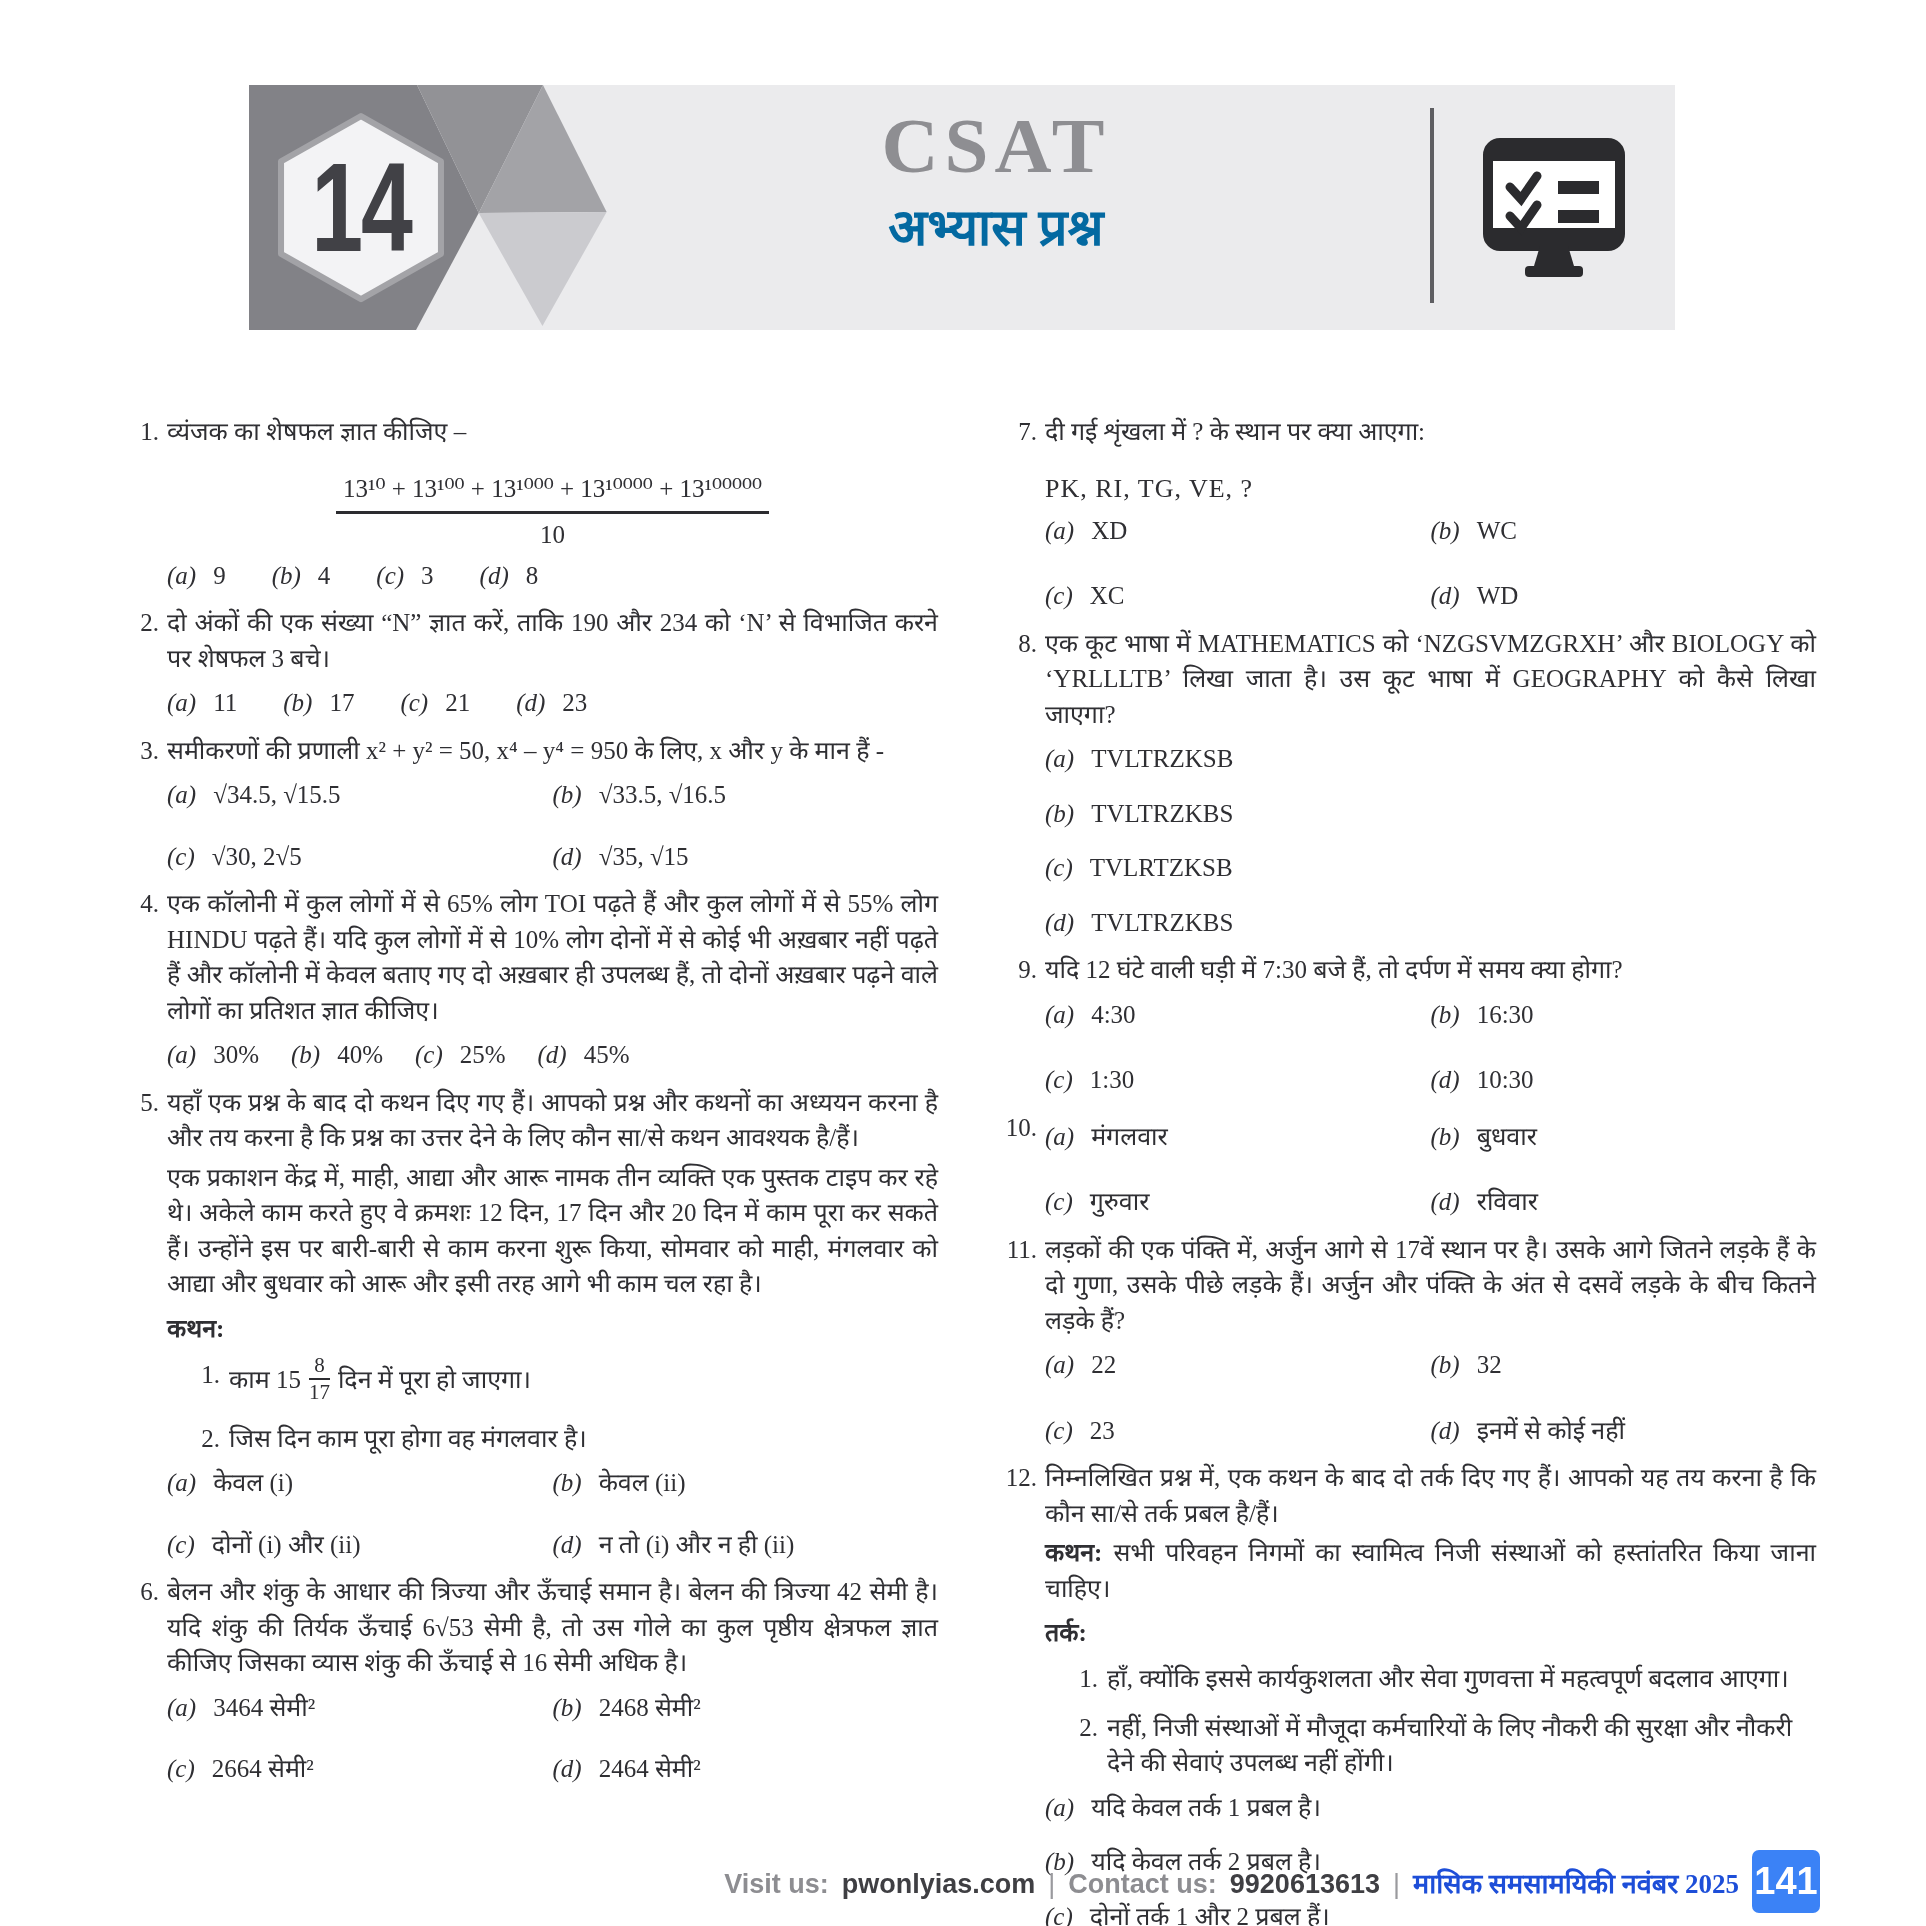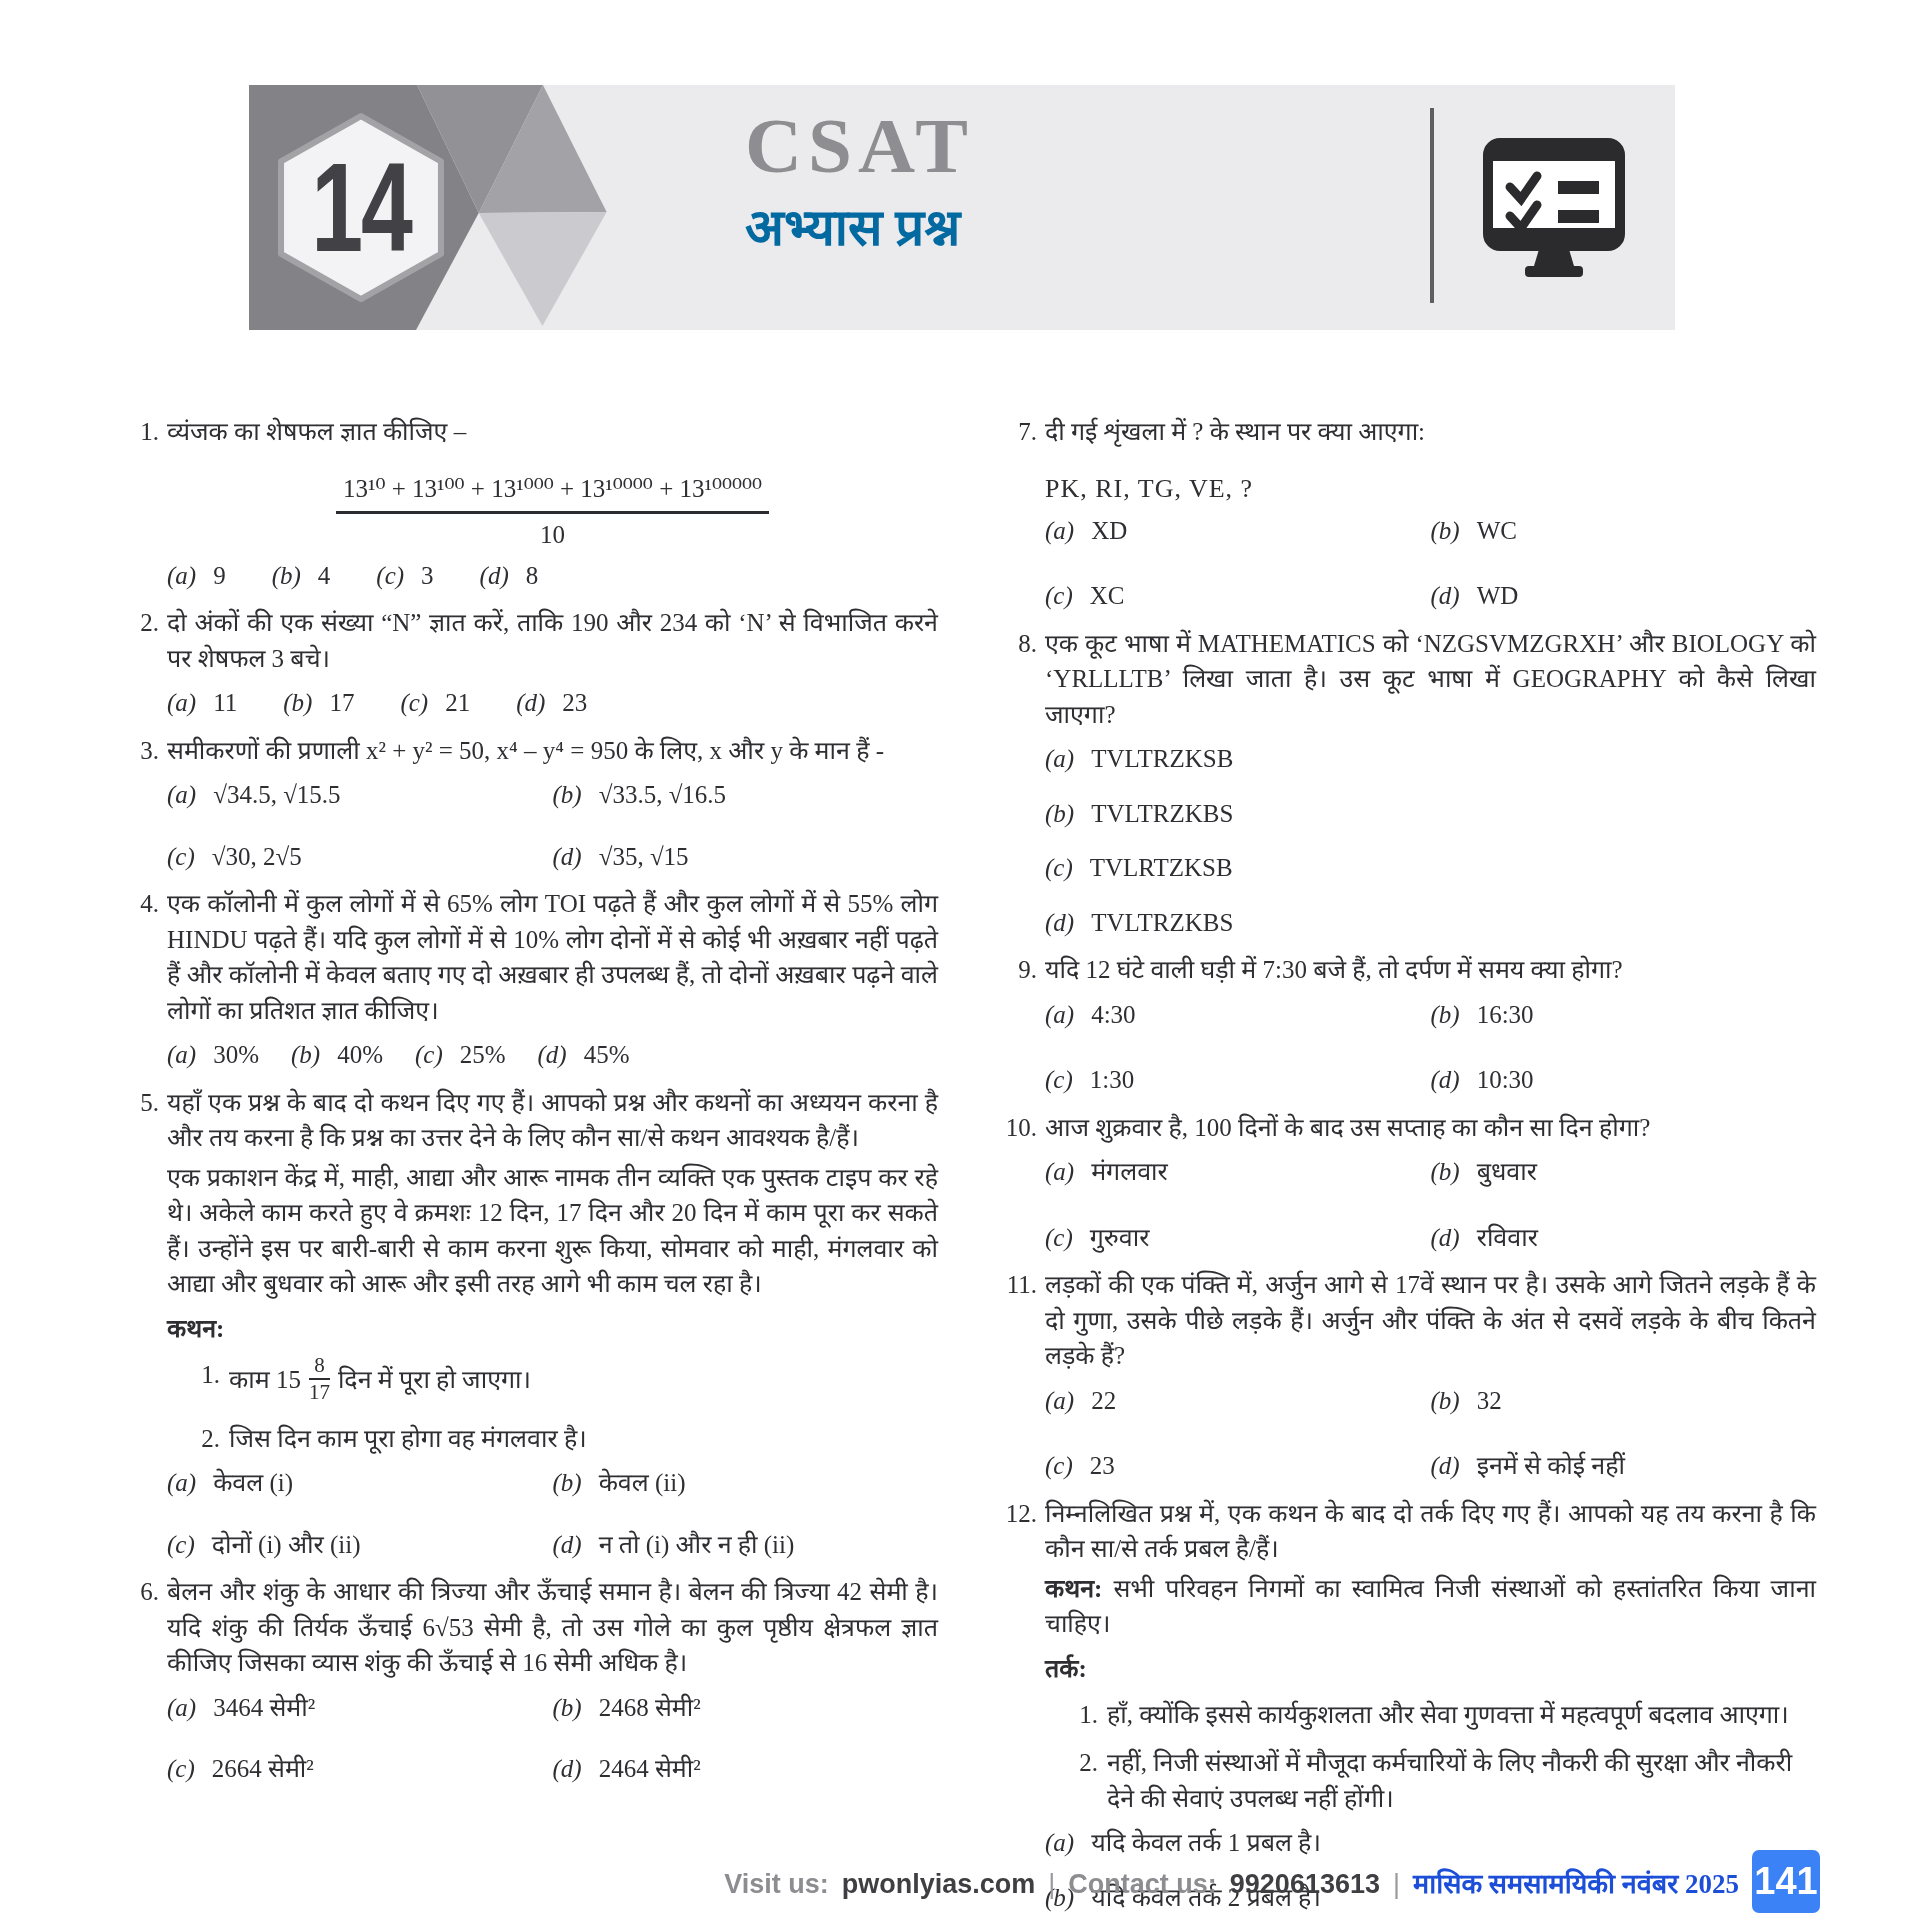--- a/index.html
+++ b/index.html
@@ -14,21 +14,21 @@
   
   .banner { position:absolute; left:249px; top:85px; width:1426px; height:245px; background:#ebebed; }
   .banner svg.facets { position:absolute; left:0; top:0; width:100%; height:100%; display:block; }
   .hex { position:absolute; left:28px; top:27px; width:168px; height:191px; }
   .hex svg { position:absolute; inset:0; }
   .hex .num {
     position:absolute; inset:0; display:flex; align-items:center; justify-content:center;
     font-family:"Liberation Sans", sans-serif; font-weight:700; font-size:126px;
     color:#414146; transform:scaleX(0.74); letter-spacing:-3px;
   }
-  .titles { position:absolute; left:496px; top:18px; width:502px; text-align:left; }
+  .titles { position:absolute; left:496px; top:18px; width:502px; text-align:center; }
   .title-csat { font-weight:700; font-size:79px; letter-spacing:6px; color:#8e8e92; line-height:1.1; }
   .title-sub  { margin-top:7px; font-weight:700; font-size:51px; color:#0369a1; line-height:1.25; }
   .vdivider { position:absolute; left:1181px; top:22.6px; width:3.5px; height:195px; background:#5e5e62; }
   .monitor { position:absolute; left:1230px; top:50px; width:150px; height:150px; }
   
   .col { position:absolute; top:414px; }
   .col-left  { left:119px;  width:819px; }
   .col-right { left:997px; width:819px; }
   .q { display:grid; grid-template-columns:40px 1fr; column-gap:8px; margin-bottom:13px; }
   .qno { text-align:right; font-size:25px; line-height:1.42; }
@@ -358,21 +358,20 @@
             <span class="ol">(d)</span>
             <span class="ov">10:30</span>
           </div>
       </div>
     </div>
   </div>
 
   <div class="q">
     <div class="qno">10.</div>
     <div>
-      <p class="qtext">आज शुक्रवार है, 100 दिनों के बाद उस सप्ताह का कौन सा दिन होगा?</p>
       <div class="opts grid2">
         <div class="opt">
             <span class="ol">(a)</span>
             <span class="ov">मंगलवार</span>
           </div>
         <div class="opt">
             <span class="ol">(b)</span>
             <span class="ov">बुधवार</span>
           </div>
         <div class="opt">

